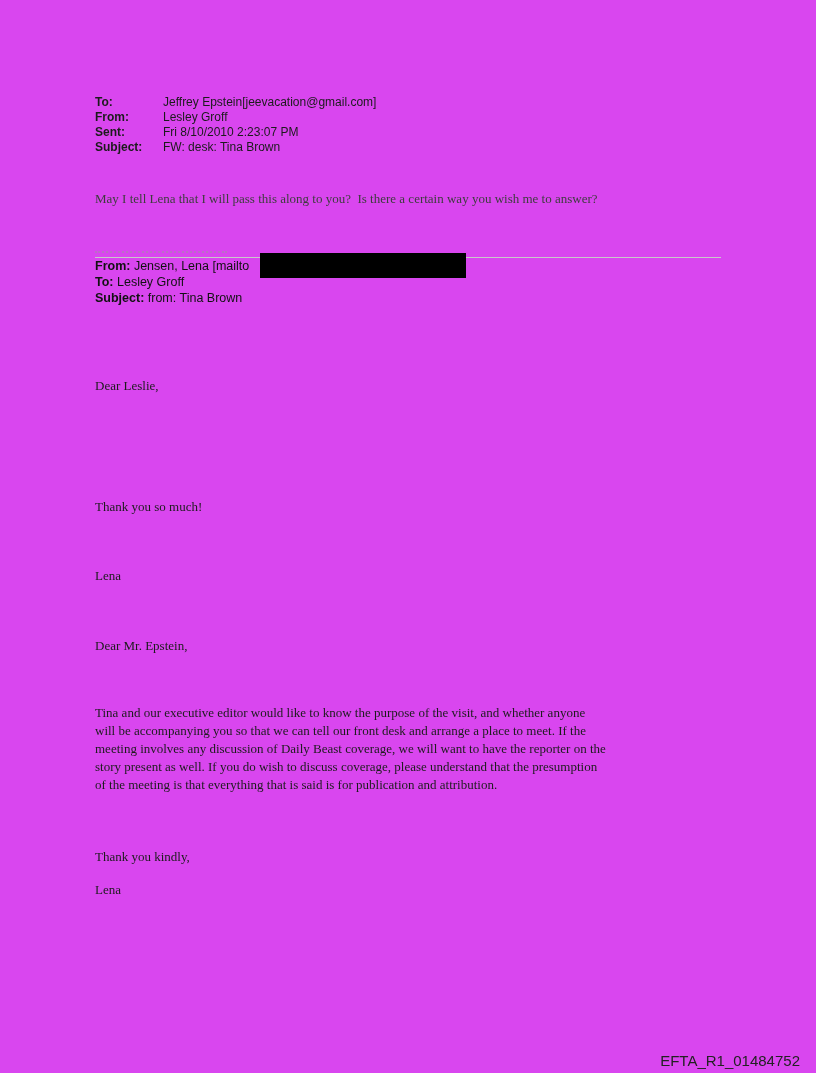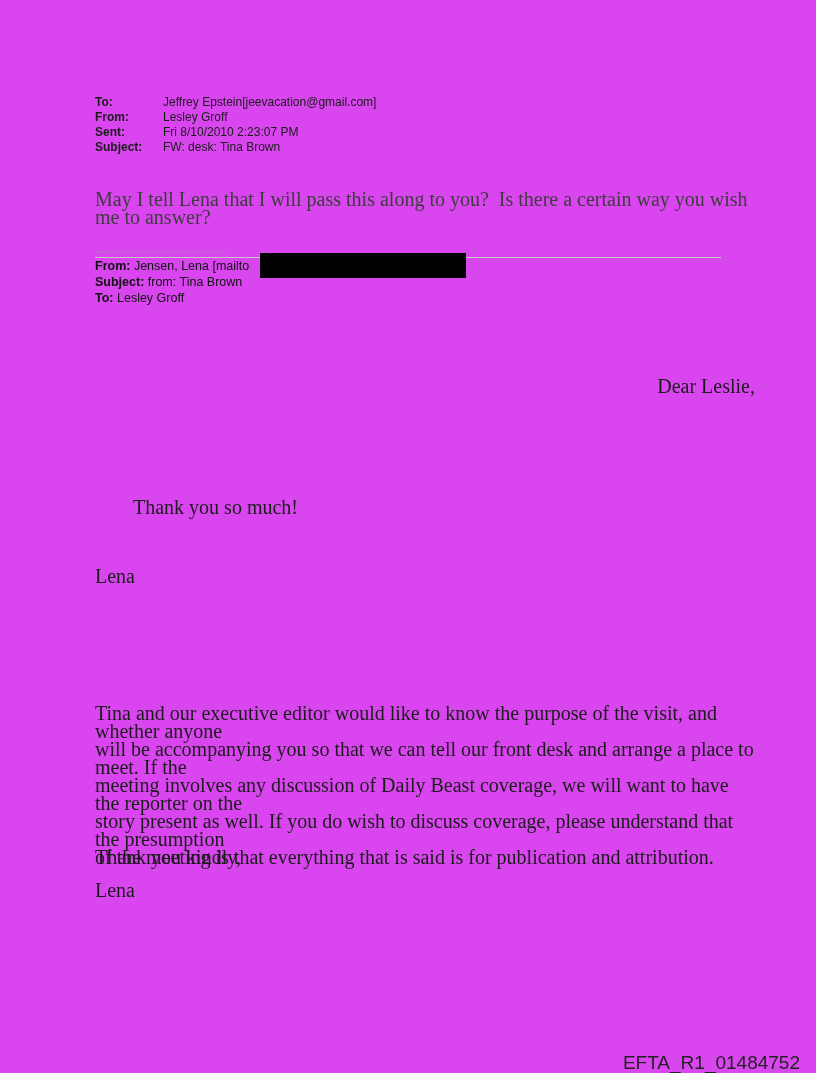--- a/index.html
+++ b/index.html
@@ -34,21 +34,21 @@
     flex: 0 0 68px;
   }
   .hdr-value { white-space: nowrap; }
 
   
   .serif {
     position: absolute;
     left: 95px;
     width: 660px;
     font-family: "Liberation Serif", serif;
-    font-size: 20px;
+    font-size: 13px;
     line-height: 18px;
     color: #1c1c1c;
     white-space: pre-wrap;
   }
   .intro { top: 190px; color: #3d3d3d; }
 
   
   .sep-line {
     position: absolute;
     left: 95px;
@@ -83,36 +83,36 @@
   .redaction {
     position: absolute;
     left: 260px;
     top: 253px;
     width: 206px;
     height: 25px;
     background: #000000;
     z-index: 3;
   }
 
-  .b1  { top: 377px; text-align: right; }   
+  .b1  { top: 377px; }   
   .b2  { top: 445px; }   
-  .b3  { top: 498px; margin-left: 38px; }   
+  .b3  { top: 498px; }   
   .b4  { top: 567px; }   
   .b5  { top: 637px; }   
   .b6  { top: 704px; }   
   .b7  { top: 848px; }   
   .b8  { top: 881px; }   
 
   
   .footer-id {
     position: absolute;
     right: 16px;
     top: 1052px;
     font-family: "Liberation Sans", sans-serif;
-    font-size: 19px;
+    font-size: 15px;
     color: #222222;
   }
 </style>
 </head>
 <body>
 
 <div class="page">
 
   <div class="hdr">
     <div class="hdr-row">
@@ -136,32 +136,33 @@
   <div class="serif intro">May I tell Lena that I will pass this along to you?  Is there a certain way you wish me to answer?</div>
 
   <div class="scan-artifact"></div>
   <div class="sep-line"></div>
 
   <div class="fwd">
     <div class="fwd-line">
       <span class="fwd-label">From:</span><span> Jensen, Lena [mailto</span>
     </div>
     <div class="fwd-line">
-      <span class="fwd-label">Subject:</span><span> from: Tina Brown</span>
+      <span class="fwd-label">To:</span><span> Lesley Groff</span>
     </div>
     <div class="fwd-line">
-      <span class="fwd-label">To:</span><span> Lesley Groff</span>
+      <span class="fwd-label">Subject:</span><span> from: Tina Brown</span>
     </div>
   </div>
 
   <div class="redaction"></div>
 
   <div class="serif b1">Dear Leslie,</div>
   <div class="serif b3">Thank you so much!</div>
   <div class="serif b4">Lena</div>
+  <div class="serif b5">Dear Mr. Epstein,</div>
   <div class="serif b7">Thank you kindly,</div>
   <div class="serif b6">Tina and our executive editor would like to know the purpose of the visit, and whether anyone
 will be accompanying you so that we can tell our front desk and arrange a place to meet. If the
 meeting involves any discussion of Daily Beast coverage, we will want to have the reporter on the
 story present as well. If you do wish to discuss coverage, please understand that the presumption
 of the meeting is that everything that is said is for publication and attribution.</div>
   <div class="serif b8">Lena</div>
 
   <div class="footer-id">EFTA_R1_01484752</div>
 

